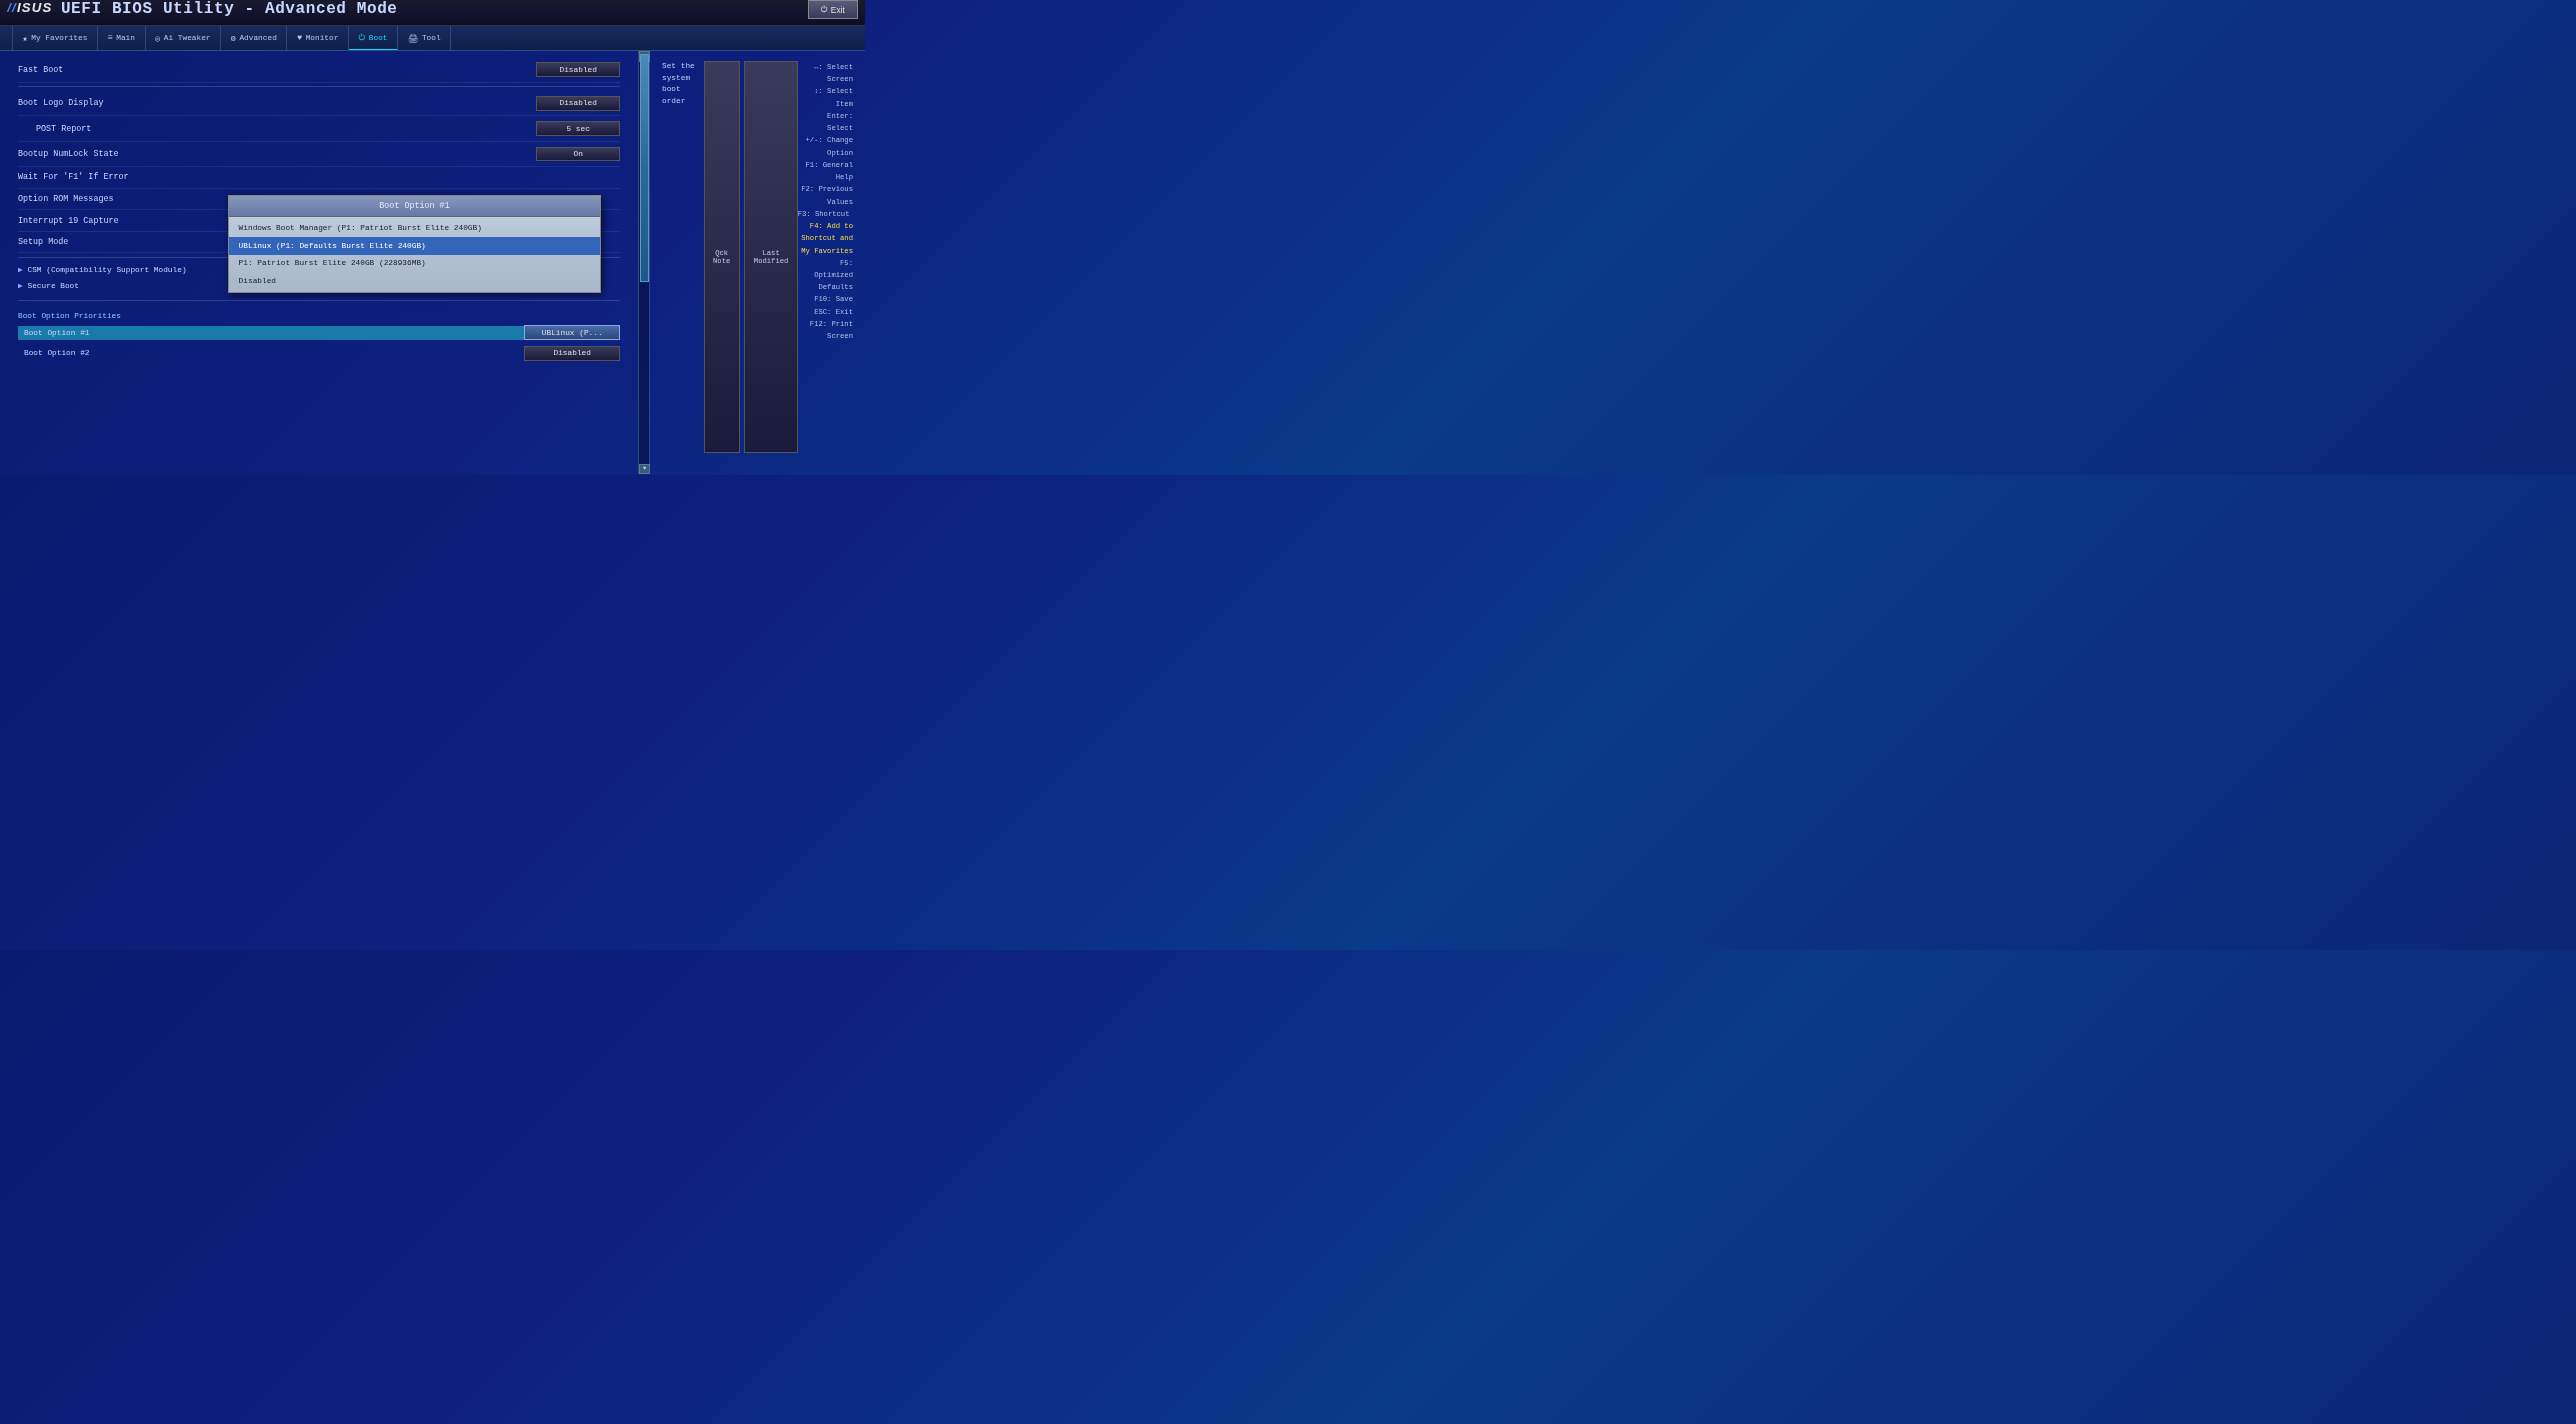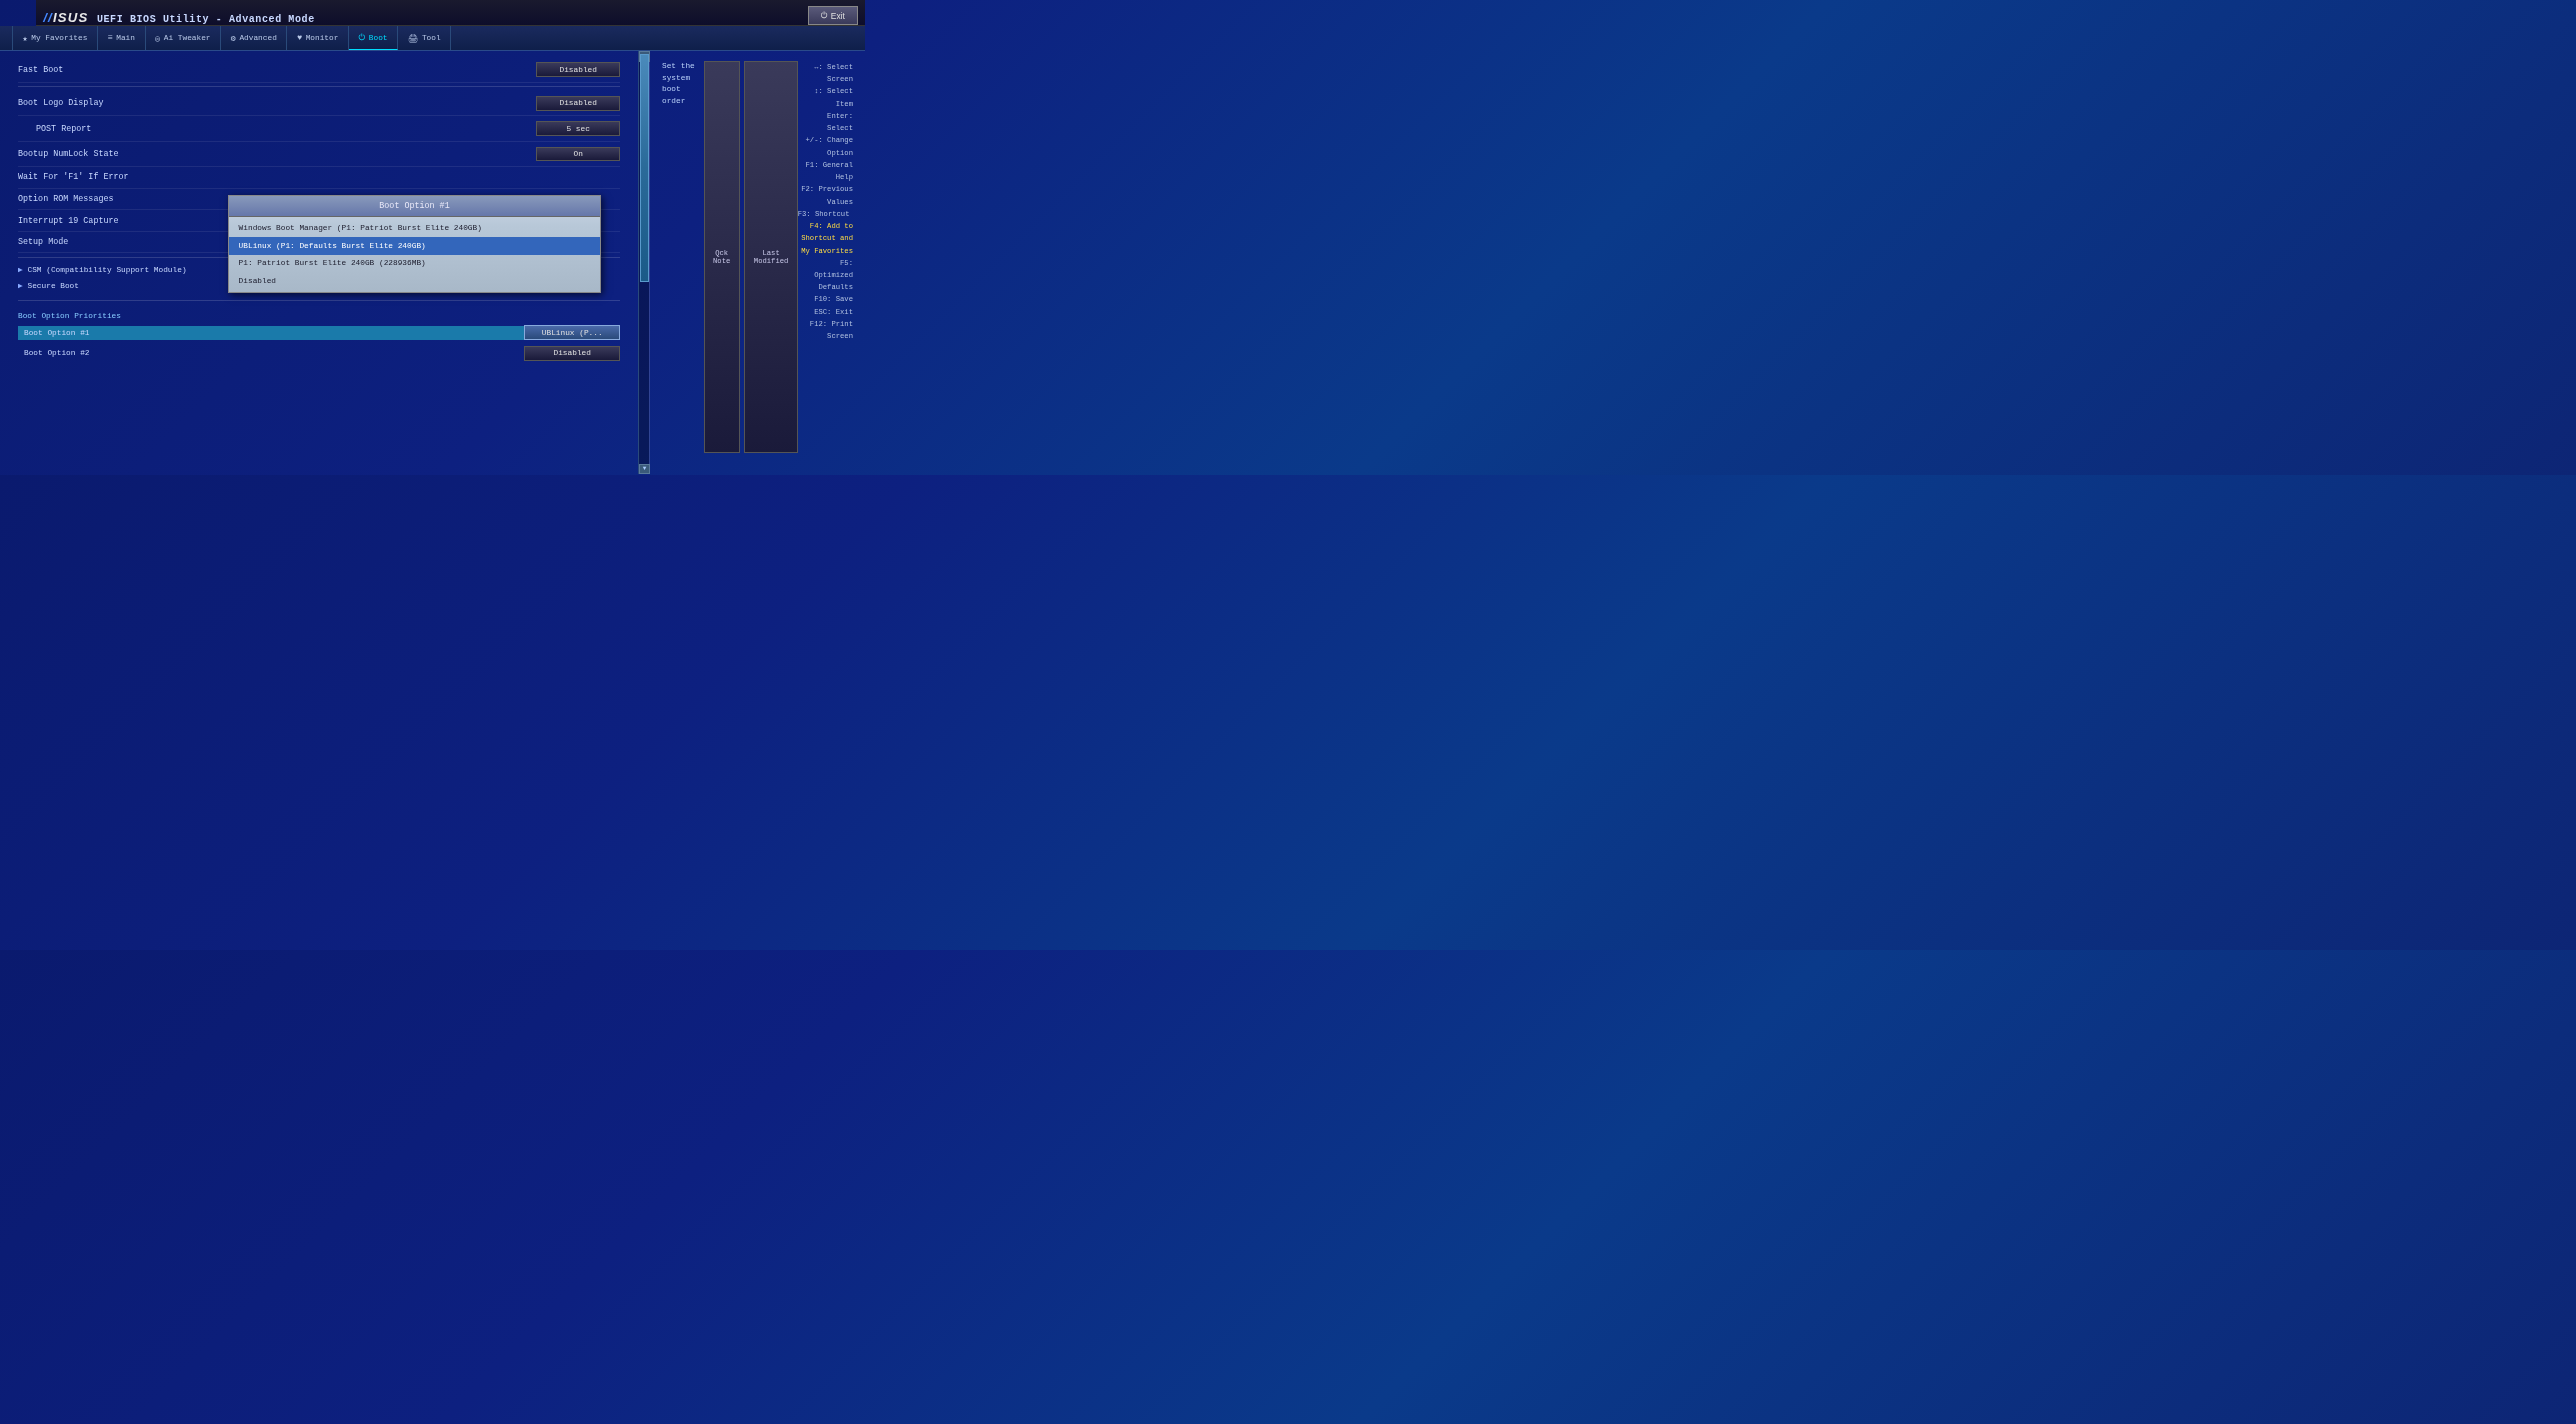--- a/index.html
+++ b/index.html
@@ -9,45 +9,44 @@
       height: 475px;
       background: linear-gradient(135deg, #0a1a6e 0%, #0d2080 30%, #0a3a8a 60%, #0d2575 100%);
       font-family: 'Courier New', Courier, monospace;
       overflow: hidden;
       position: relative;
     }
 
     
     .header {
       display: flex;
-      align-items: flex-end;
+      align-items: flex-start;
       background: linear-gradient(180deg, #1a1a2e 0%, #0d0d2b 100%);
       height: 26.4px;
       padding: 0 7.2px;
       border-bottom: 1.2px solid #333;
-      margin-left: 36px;
     }
 
     .asus-logo {
       color: #e8e8e8;
       font-size: 13.2px;
       font-weight: 900;
       font-style: italic;
       letter-spacing: 1.2px;
       margin-right: 8.4px;
       font-family: Arial, sans-serif;
     }
 
     .asus-logo span {
       color: #4488ff;
     }
 
     .header-title {
       color: #c8d8ff;
-      font-size: 10px;
+      font-size: 16px;
       font-weight: bold;
       letter-spacing: 0.6px;
     }
 
     .exit-btn {
       margin-left: auto;
       background: linear-gradient(180deg, #5a5a7a 0%, #3a3a5a 100%);
       border: 0.6px solid #888;
       color: #e0e0e0;
       padding: 3px 12px;

